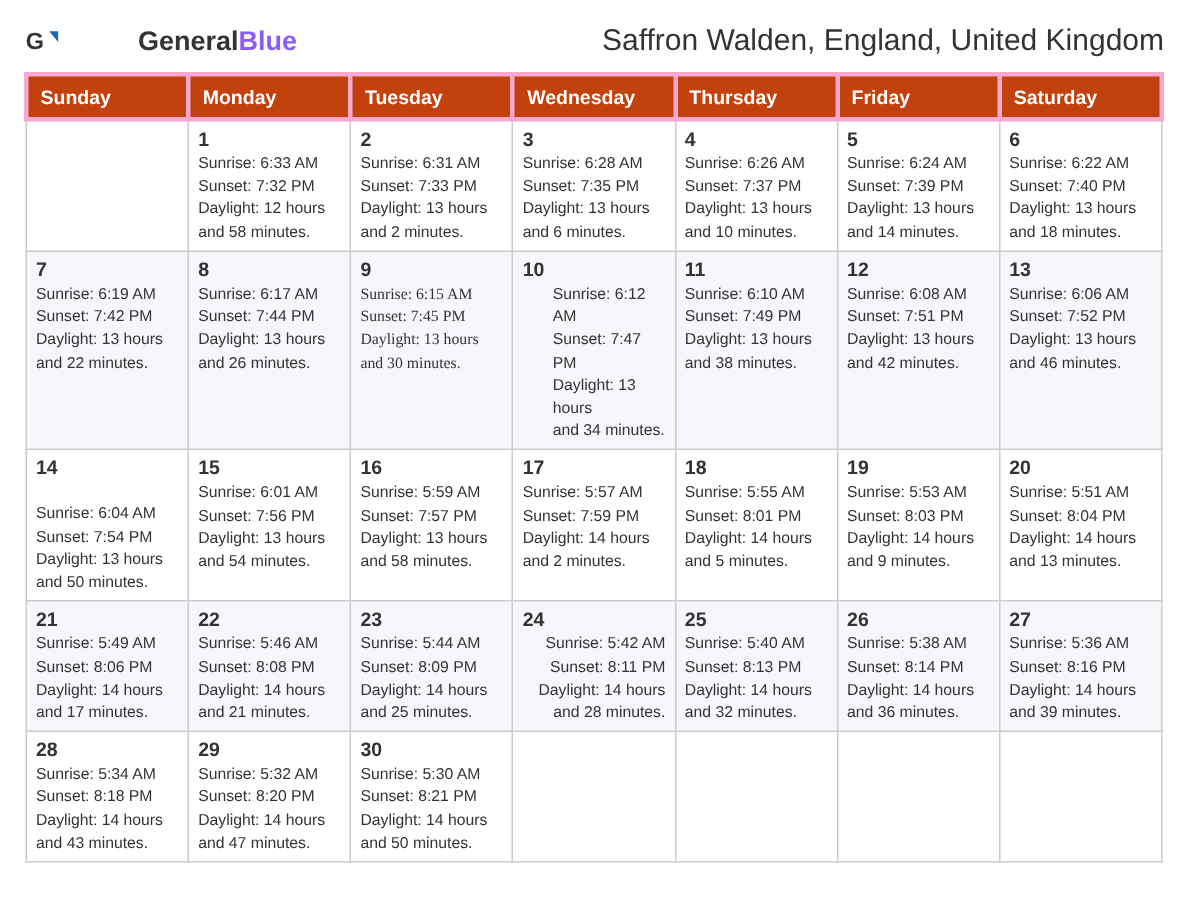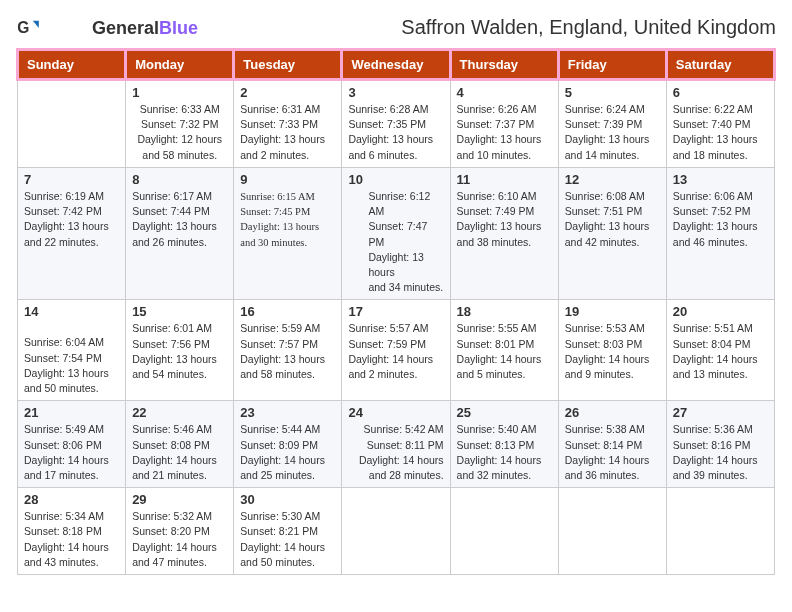--- a/index.html
+++ b/index.html
@@ -121,21 +121,21 @@
         <th>Thursday</th>
         <th>Friday</th>
         <th>Saturday</th>
       </tr>
   </thead>
   <tbody id="calendar-body">
   <tr>
         <td class="empty-cell"></td>
         <td>
           <span class="day-num">1</span>
-          <div class="day-info" style="white-space: pre-line; text-align: center;">Sunrise: 6:33 AM
+          <div class="day-info" style="white-space: pre-line;">Sunrise: 6:33 AM
 Sunset: 7:32 PM
 Daylight: 12 hours
 and 58 minutes.</div>
         </td>
         <td>
           <span class="day-num">2</span>
           <div class="day-info" style="white-space: pre-line;">Sunrise: 6:31 AM
 Sunset: 7:33 PM
 Daylight: 13 hours
 and 2 minutes.</div>

